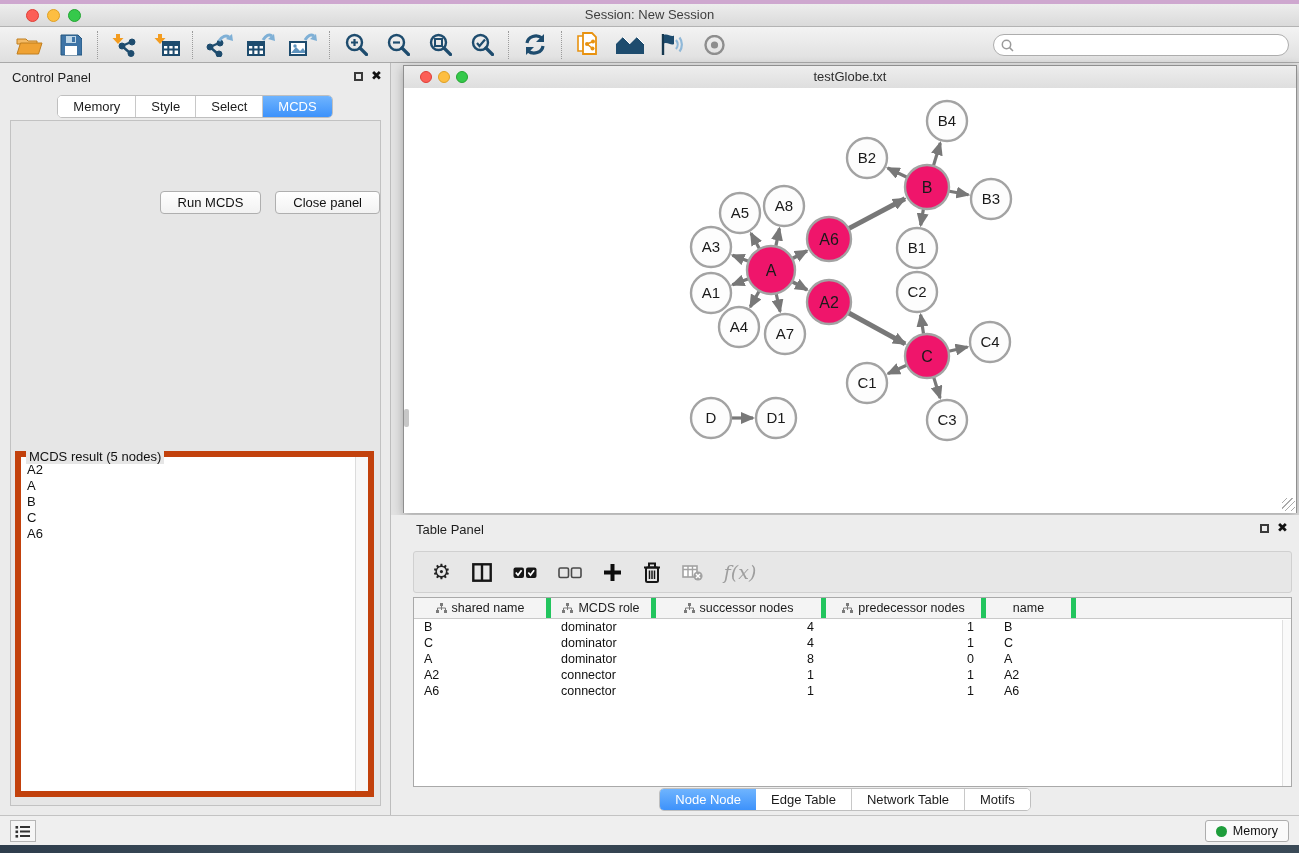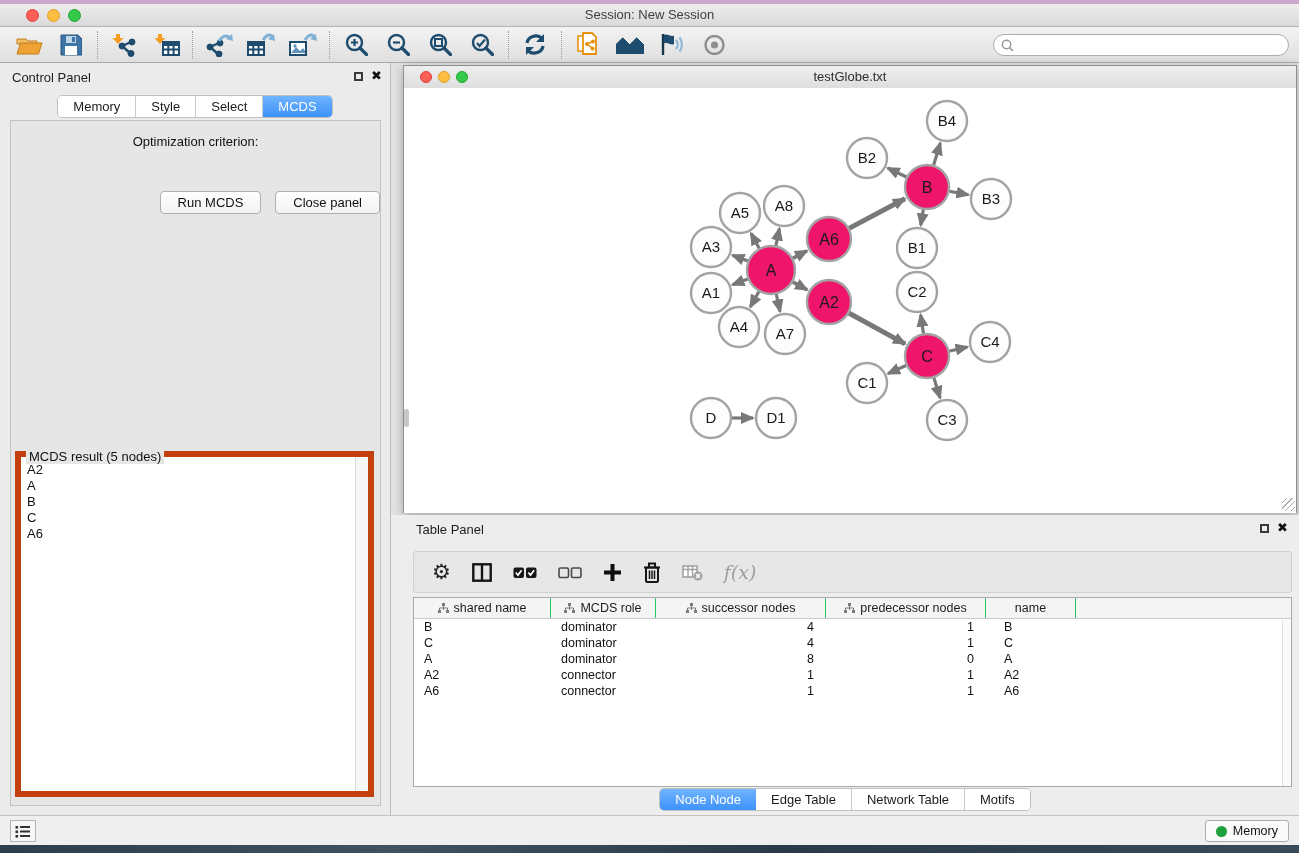--- a/index.html
+++ b/index.html
@@ -84,21 +84,21 @@
   .tp-toolbar { position:absolute; left:22px; right:7px; top:36px; height:42px; background:#E7E7E7;
                 border:1px solid #D0D0D0; border-radius:3px; display:flex; align-items:center;
                 gap:21px; padding-left:18px; }
   .tp-icon { display:flex; align-items:center; justify-content:center; }
   .gear-glyph { font-family:"DejaVu Sans", sans-serif; font-size:21px; color:#232323; line-height:20px; }
   .fx-glyph { font-family:"DejaVu Serif", serif; font-style:italic; font-size:19px; color:#9E9E9E; }
   .tp-table { position:absolute; left:22px; right:7px; top:82px; height:190px; background:#fff;
               border:1px solid #A9A9A9; overflow:hidden; }
   .th-row { display:flex; height:21px; background:#F4F4F4; border-bottom:1px solid #C9C9C9; }
   .th { display:flex; align-items:center; justify-content:center; gap:5px; font-size:12.5px; color:#1C1C1C;
-        border-right:1px solid #22c55e; height:100%; }
+        border-right:5px solid #22c55e; height:100%; }
   .tr { display:flex; height:16px; font-size:12.5px; color:#111; }
   .td { padding:0 12px 0 10px; line-height:16px; white-space:nowrap; overflow:hidden; }
   .td.right { text-align:right; }
   .td.pad-left { padding-left:18px; }
   .tp-scroll { position:absolute; right:0; top:22px; bottom:0; width:9px; background:#FAFAFA; border-left:1px solid #E0E0E0; }
   .tp-tabs { position:absolute; left:0; top:273px; width:100%; text-align:center; }
 
   
   .statusbar { position:absolute; left:0; top:815px; width:100%; height:30px; background:#EFEFEF;
                border-top:1px solid #C3C3C3; }
@@ -279,21 +279,20 @@
     <div class="panel-close" style="right:8px">✖</div>
     <div class="cp-tabs">
       <span class="seg-group" id="cp-tab-group">
           <span class="seg">Memory</span>
           <span class="seg">Style</span>
           <span class="seg">Select</span>
           <span class="seg active">MCDS</span>
         </span>
     </div>
     <div class="tab-content">
-      <div class="opt-label">Optimization criterion:</div>
       <div class="cp-buttons">
         <button class="btn">Run MCDS</button>
         <button class="btn">Close panel</button>
       </div>
       <div class="result-box">
         <div class="result-legend">MCDS result (5 nodes)</div>
         <div class="result-list" id="result-list">
             <div>A2</div>
             <div>A</div>
             <div>B</div>

